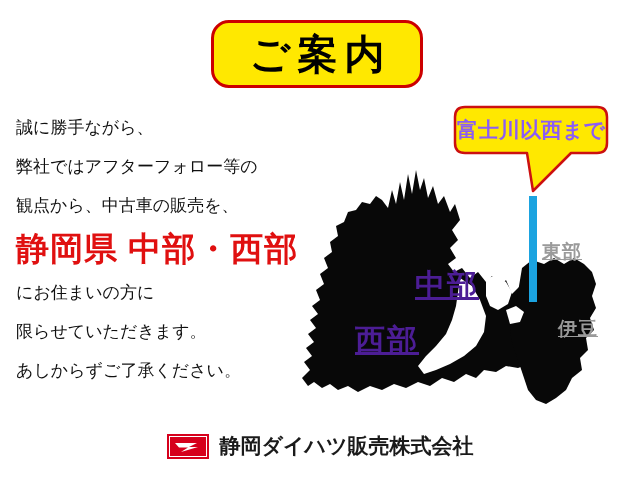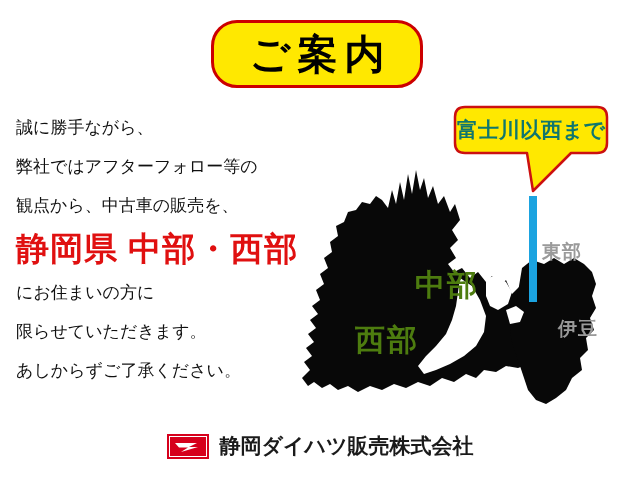--- a/index.html
+++ b/index.html
@@ -21,21 +21,21 @@
 
   
   #title-banner {
     position: absolute;
     left: 211px;
     top: 20px;
     width: 212px;
     height: 68px;
     background: #ffe800;
     border: 3px solid #cc0000;
-    border-radius: 26px;
+    border-radius: 18px;
     box-sizing: border-box;
     display: flex;
     align-items: center;
     justify-content: center;
   }
   #title-text {
     font-size: 40px;
     font-weight: bold;
     color: #000000;
     letter-spacing: 7px;
@@ -79,23 +79,24 @@
   #map-svg {
     display: block;
     width: 340px;
     height: 260px;
   }
   .map-label {
     position: absolute;
     white-space: nowrap;
     font-weight: bold;
     pointer-events: none;
+    text-decoration: underline;
   }
   .map-label.included {
-    color: #4d7c0f;
+    color: #4c1d95;
     font-size: 30px;
     letter-spacing: 2px;
   }
   .map-label.excluded {
     color: #9a9a9a;
     font-size: 19px;
     letter-spacing: 1px;
   }
   #label-chubu { left: 115px; top: 105px; }
   #label-seibu { left: 55px;  top: 160px; }
@@ -128,21 +129,21 @@
     height: 90px;
   }
   #callout-text {
     position: absolute;
     left: 0;
     top: 11px;
     width: 156px;
     text-align: center;
     font-size: 21px;
     font-weight: bold;
-    color: #0f766e;
+    color: #8b5cf6;
     white-space: nowrap;
     letter-spacing: 0px;
   }
 
   
   #footer {
     position: absolute;
     left: 0;
     top: 432px;
     width: 640px;

